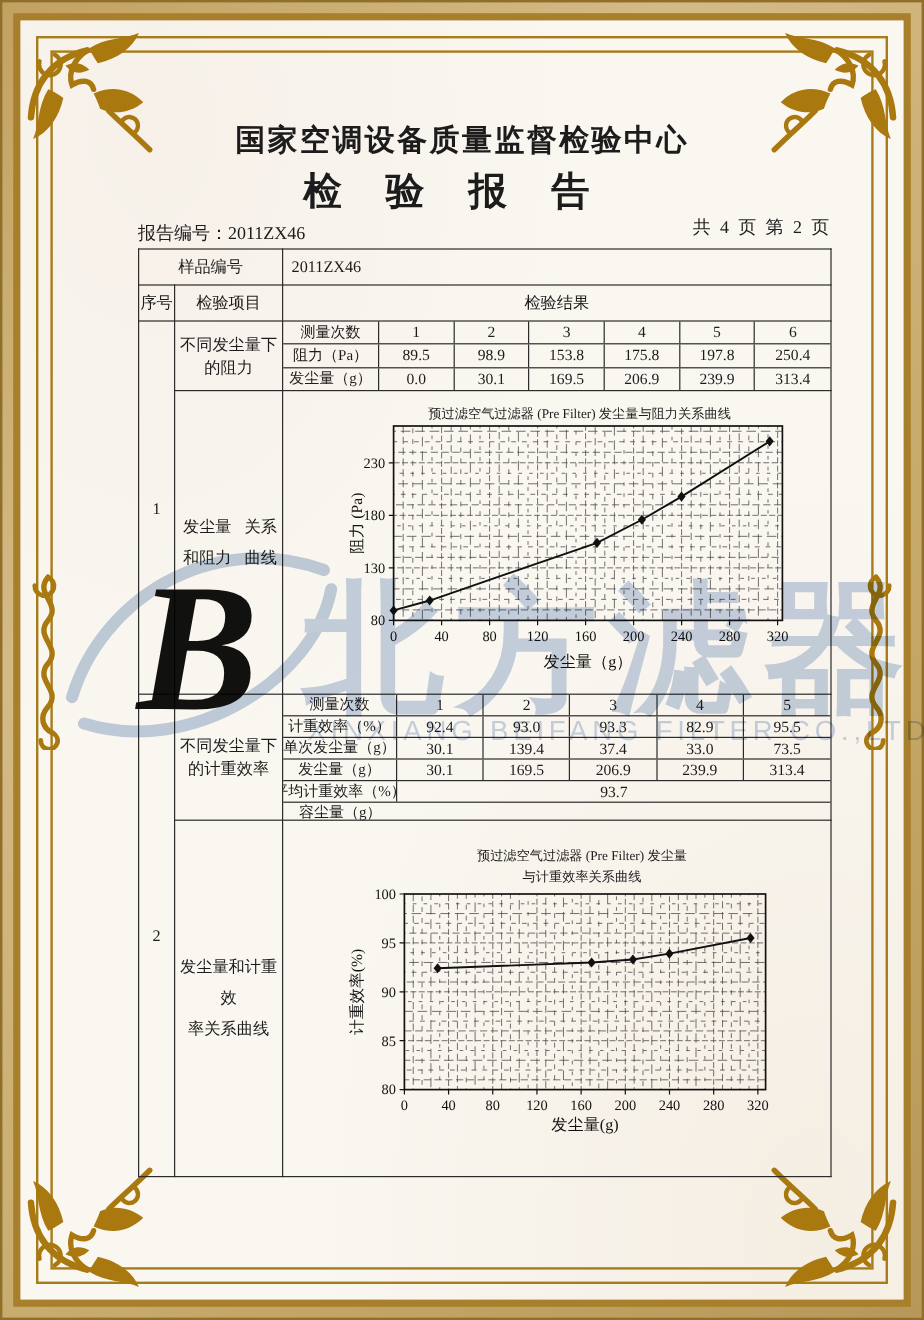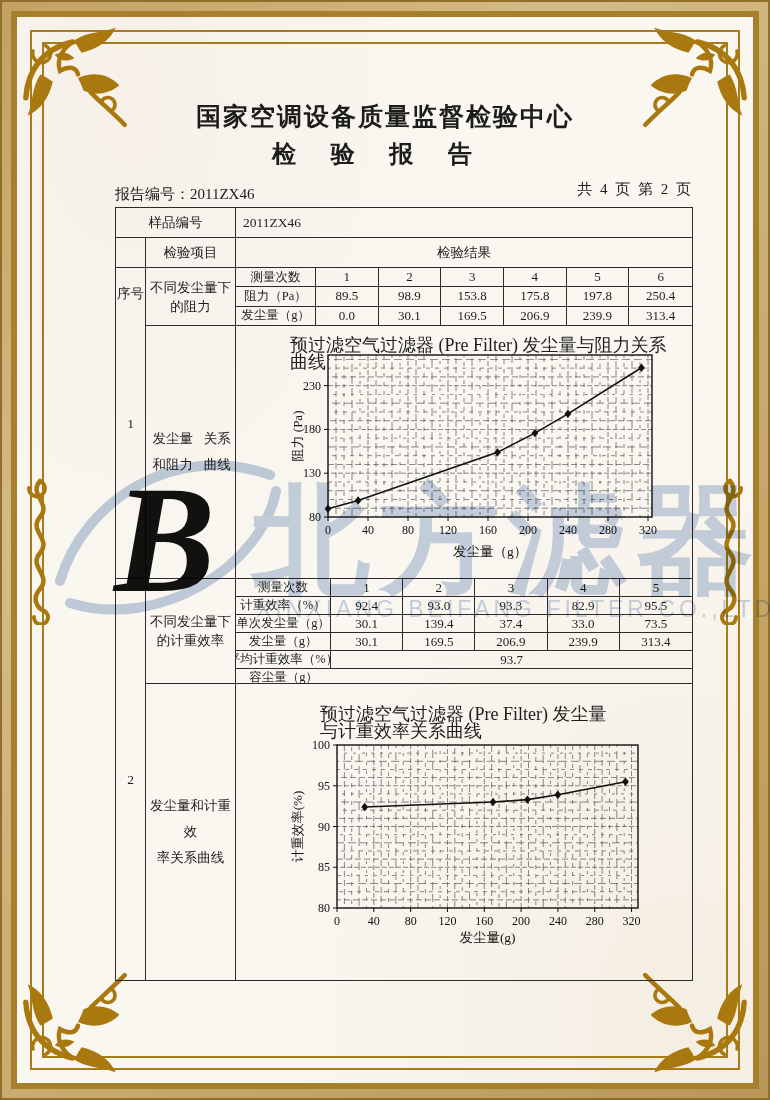--- a/index.html
+++ b/index.html
@@ -18,38 +18,38 @@
   .corner.tl{left:15px;top:15px;} .corner.tr{right:15px;top:15px;transform:scaleX(-1);}
   .corner.br{right:15px;bottom:15px;transform:scale(-1,-1);} .corner.bl{left:15px;bottom:15px;transform:scaleY(-1);}
   .midorn{position:absolute;width:34px;height:150px;top:475px;z-index:2;}
   .midorn.left{left:23px;} .midorn.right{right:23px;transform:scaleX(-1);}
   
   .content{position:absolute;inset:0;z-index:3;}
   .abs{position:absolute;box-sizing:border-box;}
   .ttl1{left:0;right:0;top:100px;text-align:center;font-family:"Liberation Sans","DejaVu Sans",sans-serif;
         font-weight:bold;font-size:25px;letter-spacing:2px;}
   .ttl2{left:0;right:12px;top:138px;text-align:center;font-family:"Liberation Sans","DejaVu Sans",sans-serif;
-        font-weight:bold;font-size:24px;letter-spacing:14px;}
+        font-weight:bold;font-size:32px;letter-spacing:14px;}
   .repno{left:115px;top:185px;font-size:15px;}
   .pginfo{right:77px;top:180px;font-size:15px;letter-spacing:2px;}
   .tl-line{position:absolute;background:#2b2b2b;}
   .cellbox{position:absolute;display:flex;align-items:center;justify-content:center;text-align:center;
            font-size:13.5px;line-height:19px;box-sizing:border-box;}
   .cellbox.left{justify-content:flex-start;}
   .sub-table{position:absolute;display:flex;flex-direction:column;box-sizing:border-box;}
   .srow{display:grid;flex:1;border-bottom:1px solid #2b2b2b;}
   .srow:last-child{border-bottom:none;}
   .cols6{grid-template-columns:80px repeat(6,1fr);}
   .cols5{grid-template-columns:95px repeat(5,1fr);}
   .colsM{grid-template-columns:95px 1fr;}
   .cell{display:flex;align-items:center;justify-content:center;border-right:1px solid #2b2b2b;
         font-size:13px;overflow:hidden;white-space:nowrap;}
   .cell:last-child{border-right:none;}
   .cell.lab{font-size:12.5px;}
-  .chart-title{position:absolute;font-size:18px;line-height:17px;}
+  .chart-title{position:absolute;text-align:center;font-size:11px;line-height:17px;}
   svg text{font-family:"Liberation Serif","DejaVu Serif",serif;fill:#111;}
   
   .watermark{position:absolute;inset:0;z-index:9;pointer-events:none;mix-blend-mode:multiply;}
   .wm-brand{position:absolute;left:252px;top:462px;font-size:118px;font-weight:bold;letter-spacing:10px;
             color:#c7d4e7;font-family:"Liberation Serif","DejaVu Serif",serif;white-space:nowrap;}
   .wm-co{position:absolute;left:256px;top:596px;font-size:23px;letter-spacing:4px;color:#c7d4e7;
          font-family:"Liberation Sans","DejaVu Sans",sans-serif;white-space:nowrap;}
   .wm-logo{position:absolute;left:52px;top:423px;width:232px;height:218px;}
 </style>
 </head>
@@ -112,21 +112,21 @@
     <div class="tl-line" style="left:115px;top:207px;width:578px;height:1px;"></div>
     <div class="tl-line" style="left:115px;top:237px;width:578px;height:1px;"></div>
     <div class="tl-line" style="left:115px;top:267px;width:578px;height:1px;"></div>
     <div class="tl-line" style="left:145px;top:325px;width:548px;height:1px;"></div>
     <div class="tl-line" style="left:115px;top:578px;width:578px;height:1px;"></div>
     <div class="tl-line" style="left:145px;top:683px;width:548px;height:1px;"></div>
     <div class="tl-line" style="left:115px;top:980px;width:578px;height:1px;"></div>
 
     <div class="cellbox" style="left:116px;top:208px;width:119px;height:29px;">样品编号</div>
     <div class="cellbox left" style="left:243px;top:208px;width:440px;height:29px;">2011ZX46</div>
-    <div class="cellbox" style="left:116px;top:238px;width:29px;height:29px;margin-top:41px;">序号</div>
+    <div class="cellbox" style="left:116px;top:238px;width:29px;height:29px;">序号</div>
     <div class="cellbox" style="left:146px;top:238px;width:89px;height:29px;">检验项目</div>
     <div class="cellbox" style="left:236px;top:238px;width:456px;height:29px;">检验结果</div>
 
     <div class="cellbox" style="left:116px;top:268px;width:29px;height:310px;">1</div>
     <div class="cellbox" style="left:146px;top:268px;width:89px;height:57px;flex-direction:column;">
       <span>不同发尘量下</span>
       <span>的阻力</span>
     </div>
     <div class="cellbox" style="left:146px;top:326px;width:89px;height:252px;line-height:26px;">
       <span>发尘量和阻力</span>

